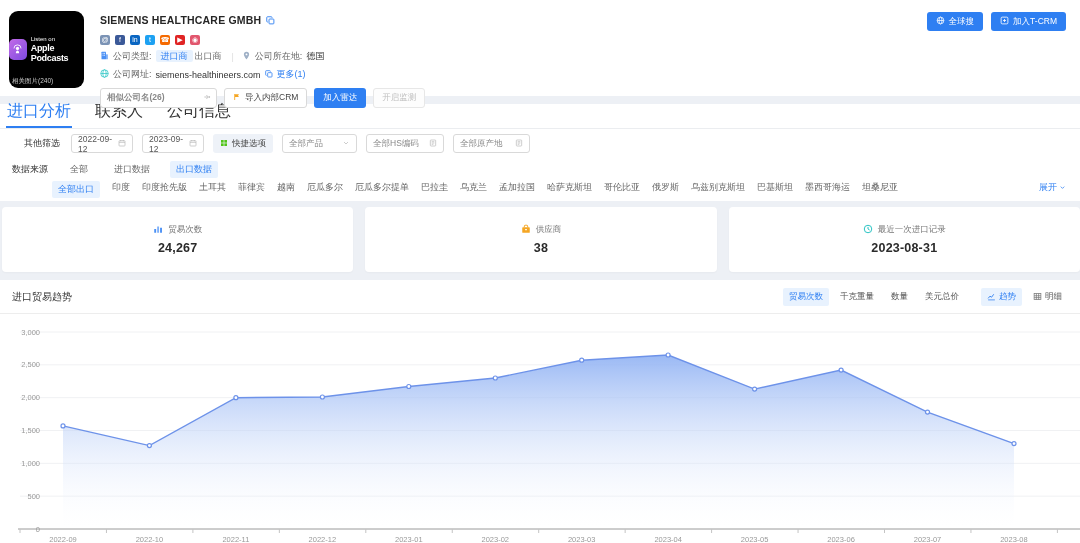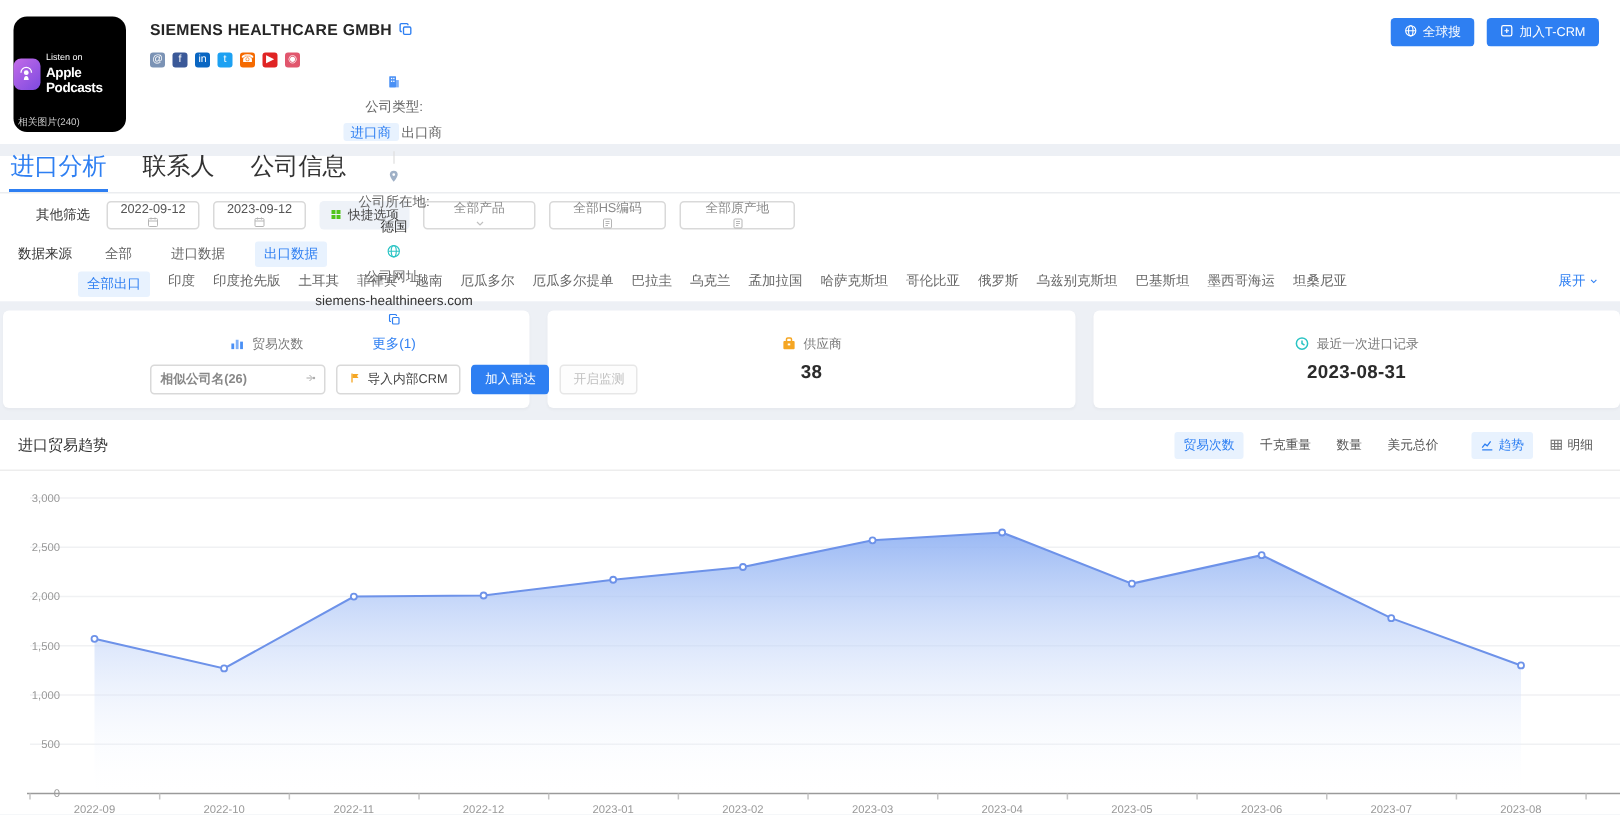--- a/index.html
+++ b/index.html
@@ -11,21 +11,21 @@
   .badge-img { width: 75px; height: 77px; background: #000; border-radius: 9px; position: relative; flex: none; display: flex; align-items: center; justify-content: center; gap: 4px; cursor: pointer; }
   .pod-icon { width: 21px; height: 21px; border-radius: 5px; background: linear-gradient(135deg,#c36be8,#7d4ae0); display: flex; align-items: center; justify-content: center; }
   .pod-text { color: #fff; line-height: 1.15; }
   .pod-text .l1 { font-size: 6px; display: block; }
   .pod-text .l2 { font-size: 9px; font-weight: bold; display: block; letter-spacing: -0.3px; }
   .img-caption { position: absolute; left: 3px; bottom: 2px; font-size: 6.5px; color: #c9c9c9; }
 
   .company-info { margin-left: 16px; display: flex; flex-direction: column; }
   .name-row { display: flex; align-items: center; gap: 5px; }
   .company-name { font-size: 10.5px; font-weight: bold; color: #262626; letter-spacing: .2px; }
-  .meta-row { display: flex; align-items: center; gap: 4px; font-size: 9px; color: #666; margin-top: 5px; flex-direction: column; }
+  .meta-row { display: flex; align-items: center; gap: 4px; font-size: 9px; color: #666; margin-top: 5px; }
   .social-row { display: flex; gap: 5px; margin-top: 6px; }
   .s-icon { width: 10px; height: 10px; border-radius: 2px; color: #fff; font-size: 7px; line-height: 10px; text-align: center; display: inline-block; cursor: pointer; overflow: hidden; }
   .tag { padding: 1px 5px; border-radius: 2px; font-size: 9px; }
   .tag.active { background: #e8f2fe; color: #2e7ff2; }
   .tag.plain { color: #666; padding: 1px 2px; }
   .v-divider { color: #ddd; margin: 0 4px; font-size: 9px; }
   .link-blue { color: #2e7ff2; cursor: pointer; }
   .site-value { color: #333; }
   .action-row { display: flex; align-items: center; gap: 7px; margin-top: 7px; }
   .similar-input { width: 117px; height: 20px; border: 1px solid #d9d9d9; border-radius: 3px; font-size: 8.5px; color: #888; padding: 0 18px 0 6px; position: relative; display: flex; align-items: center; background: #fff; font-weight: bold; }
@@ -39,21 +39,21 @@
 
   .gap8 { height: 8px; }
 
   
   .mid-card { background: #fff; }
   .tabs-row { display: flex; gap: 22px; padding: 0 0 0 6px; border-bottom: 1px solid #ebedf0; height: 25px; align-items: flex-end; }
   .tab { font-size: 16px; color: #333; padding: 5px 1px 6px; cursor: pointer; }
   .tab.active { color: #2e7ff2; border-bottom: 2px solid #2e7ff2; padding-bottom: 4px; }
   .filter-row { display: flex; align-items: center; gap: 9px; padding: 5px 24px; height: 29px; }
   .filter-label { font-size: 9px; color: #333; margin-right: 2px; }
-  .field { height: 19px; border: 1px solid #d9d9d9; border-radius: 3px; background: #fff; display: inline-flex; align-items: center; justify-content: center; font-size: 8.5px; color: #555; padding: 0 6px; cursor: pointer; flex-direction: column; }
+  .field { height: 19px; border: 1px solid #d9d9d9; border-radius: 3px; background: #fff; display: inline-flex; align-items: center; justify-content: space-between; font-size: 8.5px; color: #555; padding: 0 6px; cursor: pointer; }
   .field .ph { color: #8a8a8a; }
   .quick-btn { height: 19px; background: #eef2f8; border-radius: 3px; display: inline-flex; align-items: center; gap: 4px; font-size: 8.5px; color: #444; padding: 0 7px; cursor: pointer; }
   .source-row { display: flex; align-items: center; gap: 16px; padding: 4px 12px 2px; height: 21px; font-size: 9px; }
   .source-label { color: #333; }
   .pill { color: #666; cursor: pointer; padding: 2px 6px; border-radius: 2px; font-size: 9px; }
   .pill.active { background: #e8f2fe; color: #2e7ff2; }
   .country-row { display: flex; align-items: flex-start; gap: 12px; padding: 2px 14px 6px 52px; height: 22px; font-size: 9px; white-space: nowrap; }
   .country { color: #666; cursor: pointer; }
   .country.active { background: #e8f2fe; color: #2e7ff2; padding: 2px 6px; border-radius: 2px; }
   .expand-link { margin-left: auto; color: #2e7ff2; cursor: pointer; display: inline-flex; align-items: center; gap: 2px; }

